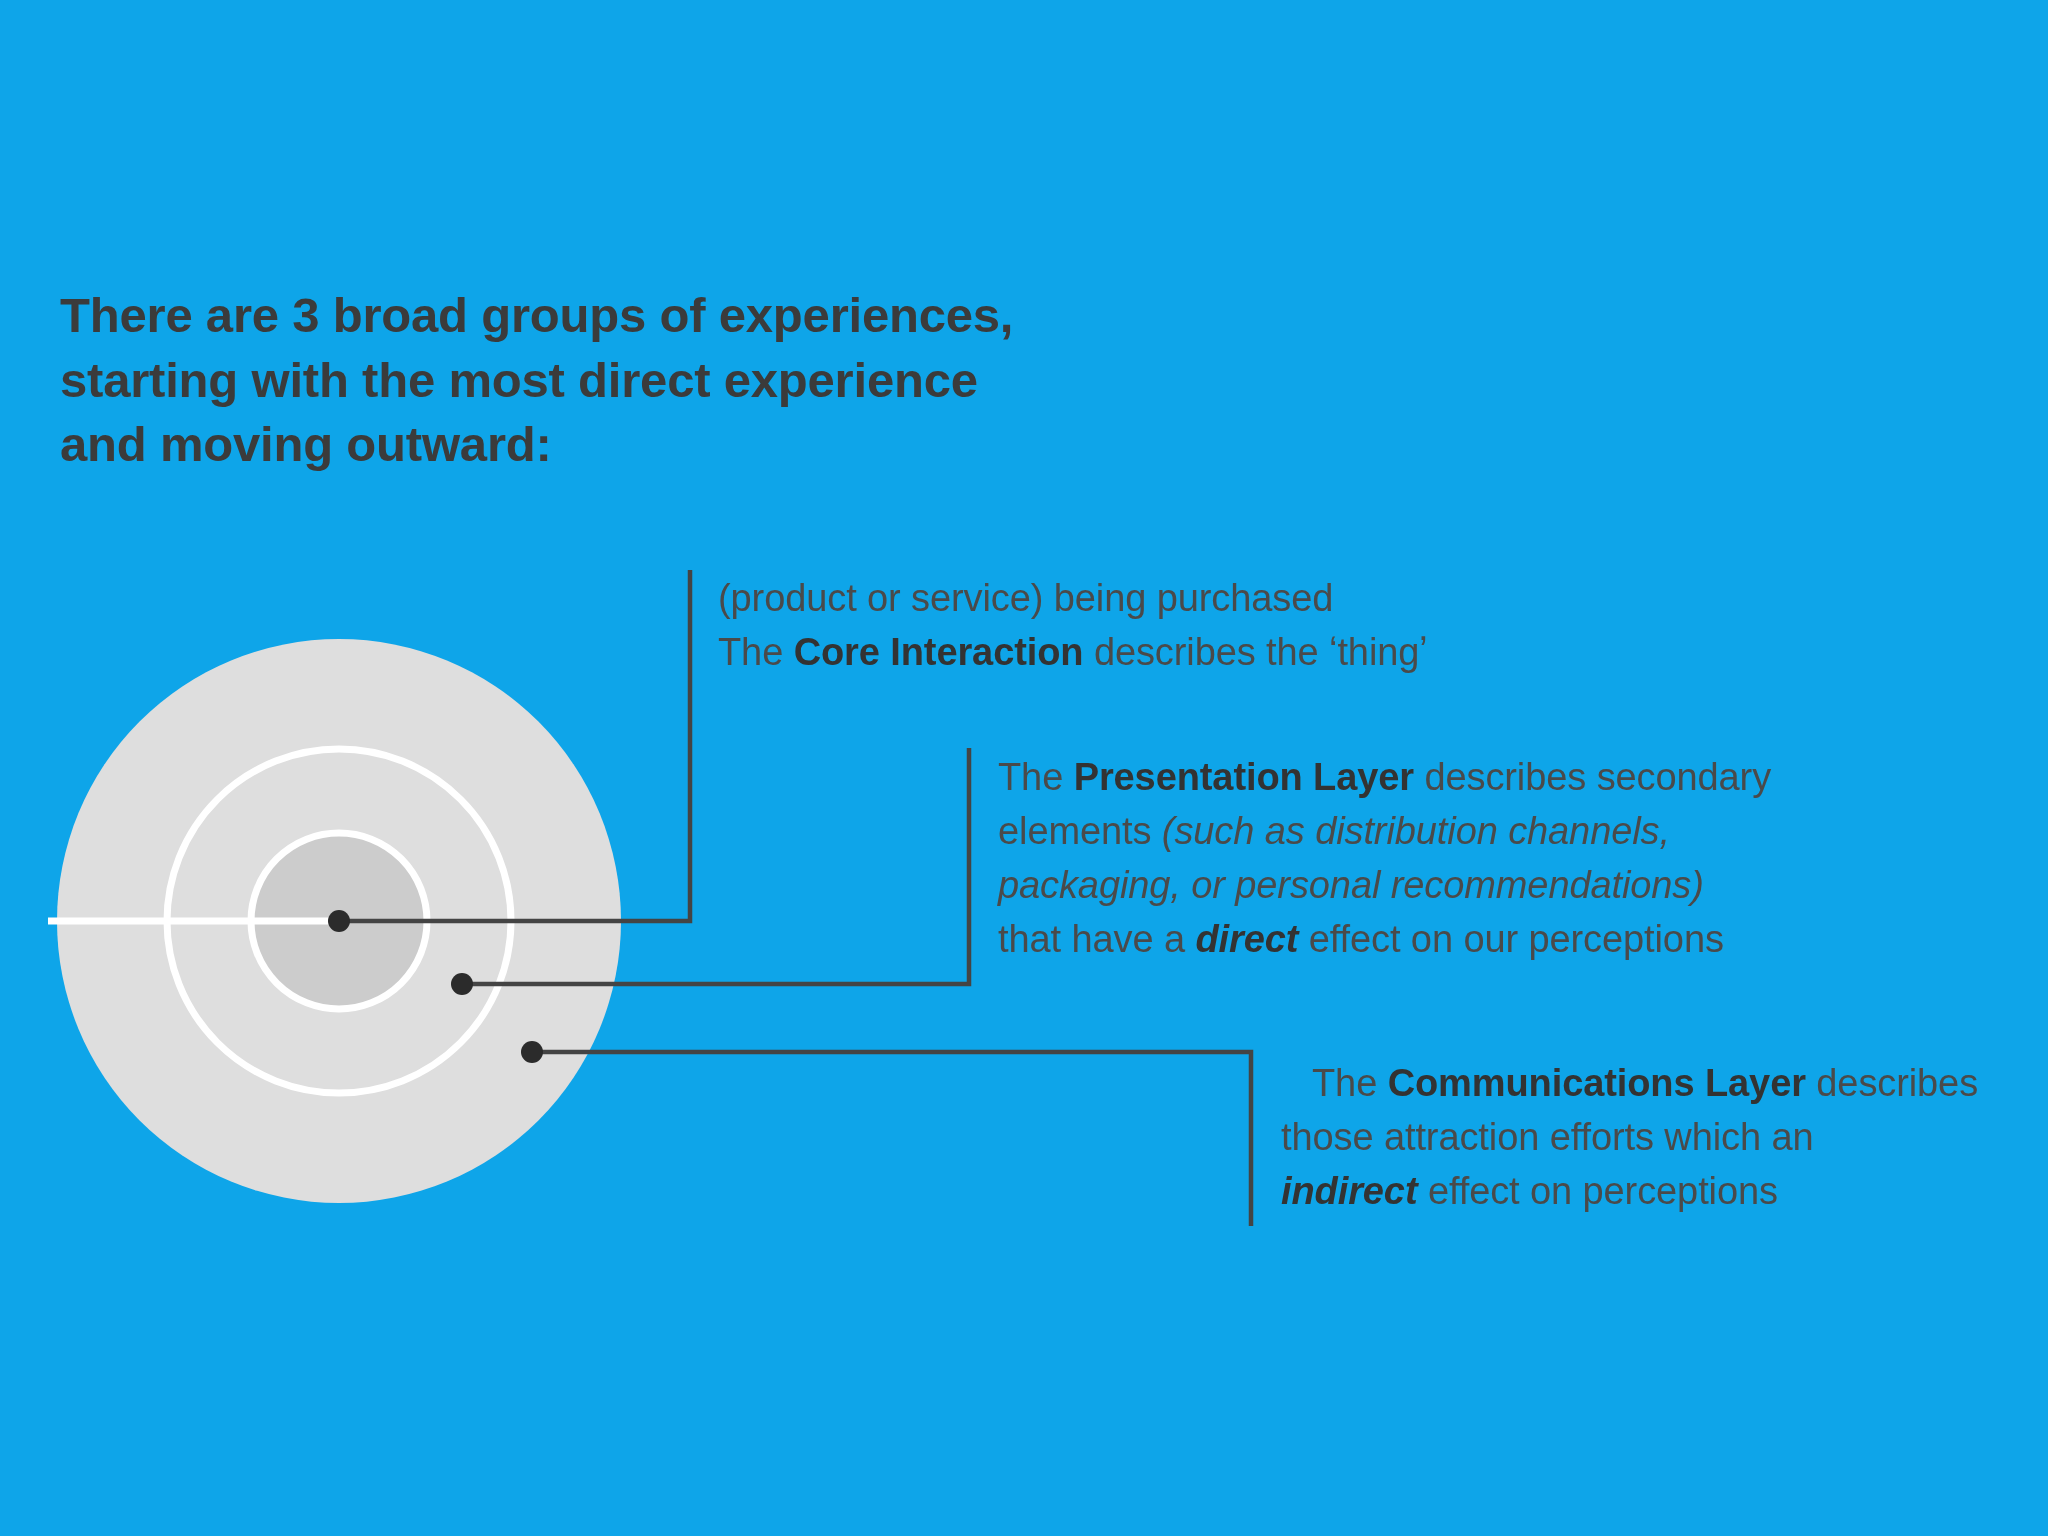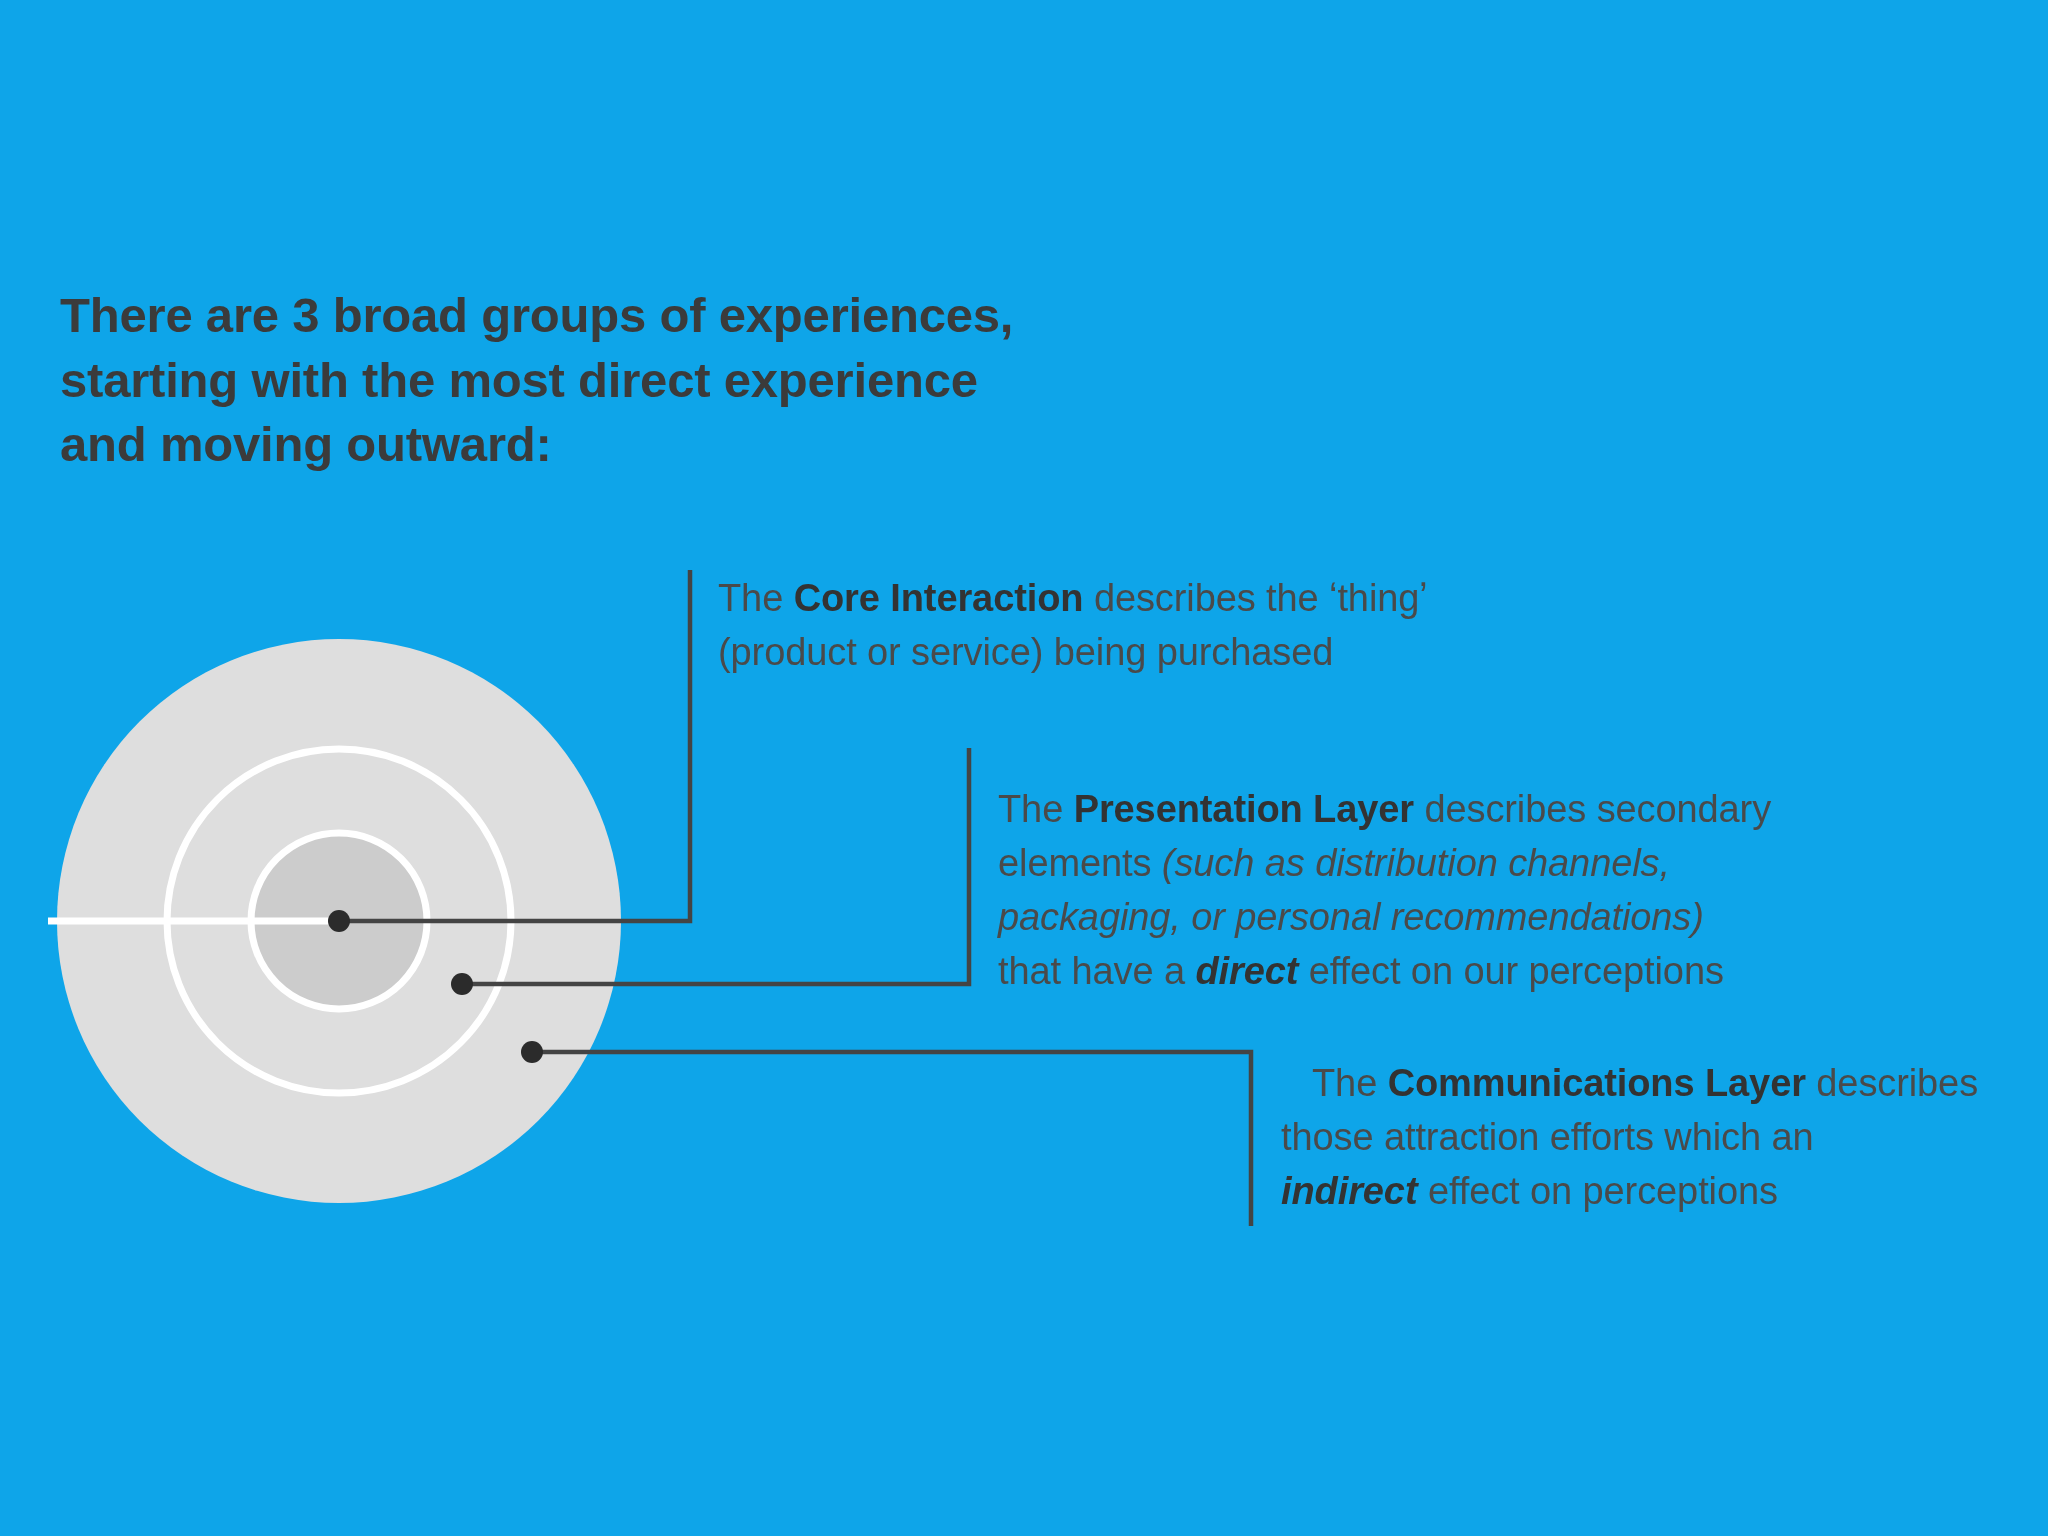--- a/index.html
+++ b/index.html
@@ -66,21 +66,21 @@
   .callout i { font-style: italic; }
   .callout .bi { font-style: italic; font-weight: bold; color: #333333; }
 
   #callout-1 {
     left: 718px;
     top: 572px;
     width: 930px;
   }
   #callout-2 {
     left: 998px;
-    top: 783px;
+    top: 751px;
     width: 990px;
   }
   #callout-3 {
     left: 1281px;
     top: 1057px;
     width: 830px;
     white-space: nowrap;
   }
   #callout-3 .clip-line {
     display: block;
@@ -125,24 +125,24 @@
 
     <path d="M 532 1052 L 1251 1052 L 1251 1226" fill="none" stroke="#444444" stroke-width="4.5"></path>
 
     <circle cx="339" cy="921" r="11" fill="#2b2b2b"></circle>
     <circle cx="462" cy="984" r="11" fill="#2b2b2b"></circle>
     <circle cx="532" cy="1052" r="11" fill="#2b2b2b"></circle>
   </svg>
 
   <div id="callout-1" class="callout">
     <span class="cline">
-      <span>The </span><b>Core Interaction</b><span> describes the ʻthingʼ</span>
+      <span>(product or service) being purchased</span>
     </span>
     <span class="cline">
-      <span>(product or service) being purchased</span>
+      <span>The </span><b>Core Interaction</b><span> describes the ʻthingʼ</span>
     </span>
   </div>
 
   <div id="callout-2" class="callout">
     <span class="cline">
       <span>The </span><b>Presentation Layer</b><span> describes secondary</span>
     </span>
     <span class="cline">
       <span>elements </span><i>(such as distribution channels,</i>
     </span>

